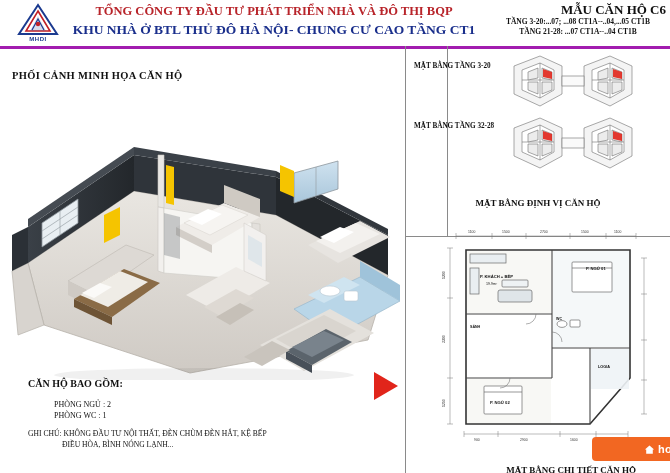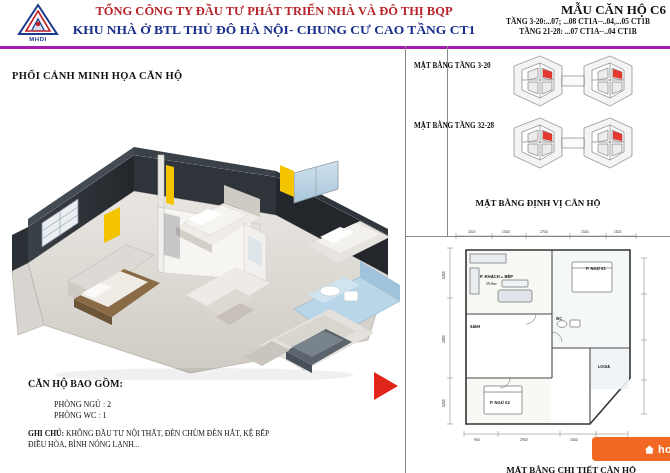--- a/index.html
+++ b/index.html
@@ -83,21 +83,21 @@
 
   
   .notes{
     position:absolute;left:28px;top:378px;width:330px;
     font-family:"Liberation Serif", serif;
     font-size:8px;color:#111;line-height:11px;
   }
   .notes .nhead{font-weight:bold;font-size:10px;margin-bottom:10px;}
   .notes .nitem{margin-left:26px;}
   .notes .ghichu{margin-top:7px;font-size:7.6px;}
-  .notes .ghichu .l2{}
+  .notes .ghichu .l2{margin-left:34px;}
 
   
   .mb-label{
     position:absolute;
     font-family:"Liberation Serif", serif;
     font-weight:bold;font-size:7.2px;color:#111;
   }
   .floorkey{position:absolute;}
   .floorkey svg{display:block;}
 
@@ -280,21 +280,21 @@
     <svg width="28" height="32" viewBox="0 0 28 32">
       <polygon points="2,2 26,16 2,30" fill="#e1251b"></polygon>
     </svg>
   </div>
 
   <div class="notes">
     <div class="nhead">CĂN HỘ BAO GỒM:</div>
     <div class="nitem">PHÒNG NGỦ : 2</div>
     <div class="nitem">PHÒNG WC : 1</div>
     <div class="ghichu">
-      <span style="font-weight:bold">GHI CHÚ:</span>
+      <span style="font-weight:normal">GHI CHÚ:</span>
       <span>KHÔNG ĐẦU TƯ NỘI THẤT, ĐÈN CHÙM ĐÈN HẮT, KỆ BẾP</span>
       <div class="l2">ĐIỀU HÒA, BÌNH NÓNG LẠNH...</div>
     </div>
   </div>
 
   <div class="mb-label" style="left:414px;top:62px;">MẶT BẰNG TẦNG 3-20</div>
   <div class="floorkey" style="left:500px;top:50px;">
     <svg width="160" height="78" viewBox="0 0 160 78">
       <g stroke="#6e6e6e" stroke-width="0.6" fill="#f4f4f4">
 

